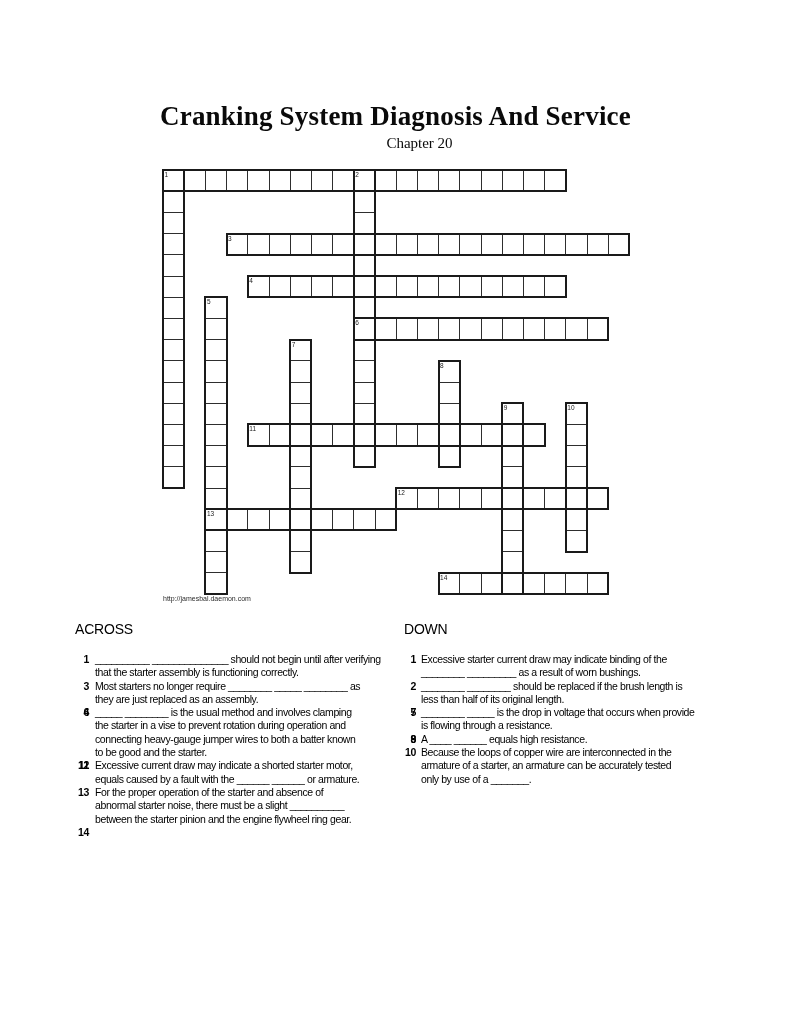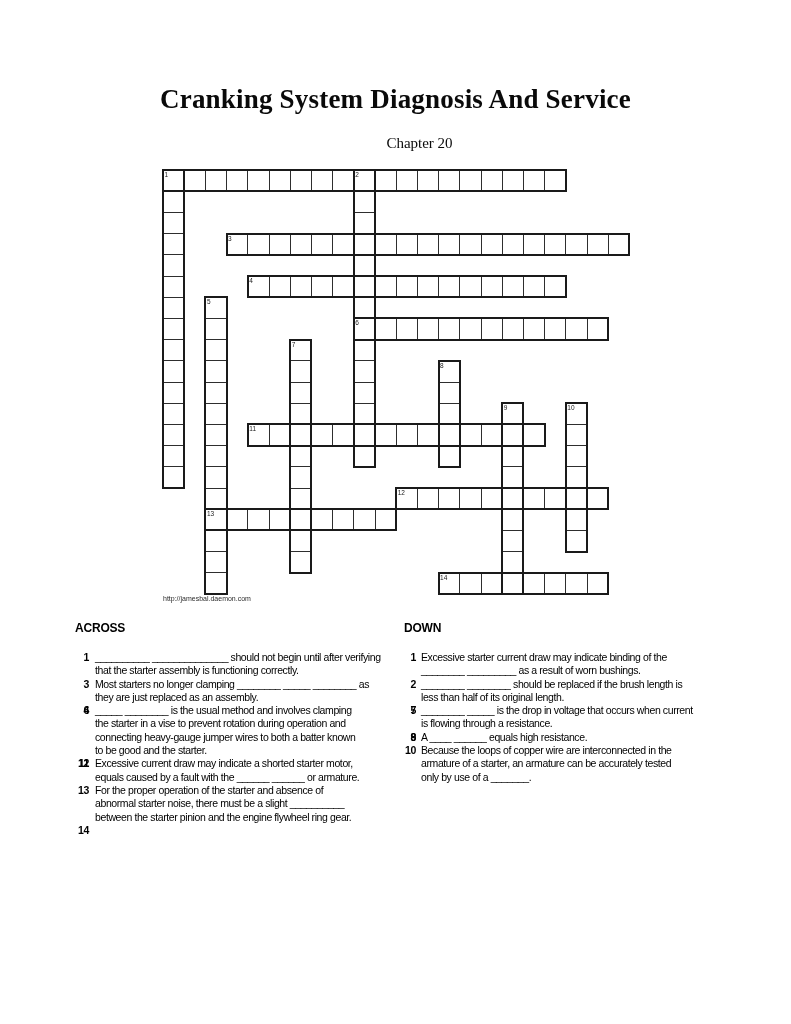--- a/index.html
+++ b/index.html
@@ -6,21 +6,21 @@
   .page{
     position:relative;
     width:791px;height:1024px;
     background:#ffffff;
     margin:0 auto;
     font-family:"Liberation Sans", sans-serif;
     color:#111;
     overflow:hidden;
   }
   .doc-title{
-    position:absolute;left:0;top:84px;width:791px;
+    position:absolute;left:0;top:101px;width:791px;
     text-align:center;
     font-family:"Liberation Serif", serif;
     font-weight:bold;font-size:27px;letter-spacing:0.2px;
     color:#0a0a0a;
   }
   .doc-subtitle{
     position:absolute;left:0;top:135px;width:791px;
     text-align:center;
     font-family:"Liberation Serif", serif;
     font-size:15px;color:#0a0a0a;margin-left:24px;
@@ -29,21 +29,21 @@
   .grid-url{
     position:absolute;left:163px;top:595px;
     font-size:7px;letter-spacing:0;color:#2b2b2b;
     font-family:"Liberation Sans", sans-serif;
     filter:blur(0.3px);
   }
   .clue-col{position:absolute;top:621px;width:318px;}
   .clue-col.across{left:75px;}
   .clue-col.down{left:404px;}
   .clue-header{
-    font-size:12px;font-weight:bold;letter-spacing:-0.2px;
+    font-size:14px;font-weight:normal;letter-spacing:-0.2px;
     color:#000;
   }
   .clue-list{margin-top:16px;}
   .clue{
     position:relative;
     padding-left:20px;
     font-size:10.5px;line-height:13.3px;letter-spacing:-0.4px;
     white-space:pre;
     color:#000;
   }
@@ -275,21 +275,21 @@
       <text x="406.3" y="242.2" font-size="6.5" fill="#222" font-family="&quot;Liberation Sans&quot;, sans-serif">10</text>
     </svg>
 
   <div class="grid-url">http://jamesbal.daemon.com</div>
 
   <div class="clue-col across">
     <div class="clue-header">ACROSS</div>
     <div class="clue-list" id="across-list">
         <div class="clue"><span class="cnum">1</span><span>__________ ______________ should not begin until after verifying
 that the starter assembly is functioning correctly.</span></div>
-        <div class="clue"><span class="cnum">3</span><span>Most starters no longer clamping ________ _____ ________ as
+        <div class="clue"><span class="cnum">3</span><span>Most starters no longer require ________ _____ ________ as
 they are just replaced as an assembly.</span></div>
         <div class="clue"><span class="cnum">4</span></div>
         <div class="clue"><span class="cnum">6</span><span>_____ ________ is the usual method and involves clamping
 the starter in a vise to prevent rotation during operation and
 connecting heavy-gauge jumper wires to both a batter known
 to be good and the starter.</span></div>
         <div class="clue"><span class="cnum">11</span></div>
         <div class="clue"><span class="cnum">12</span><span>Excessive current draw may indicate a shorted starter motor,
 equals caused by a fault with the ______ ______ or armature.</span></div>
         <div class="clue"><span class="cnum">13</span><span>For the proper operation of the starter and absence of
@@ -300,21 +300,21 @@
   </div>
 
   <div class="clue-col down">
     <div class="clue-header">DOWN</div>
     <div class="clue-list" id="down-list">
         <div class="clue"><span class="cnum">1</span><span>Excessive starter current draw may indicate binding of the
 ________ _________ as a result of worn bushings.</span></div>
         <div class="clue"><span class="cnum">2</span><span>________ ________ should be replaced if the brush length is
 less than half of its original length.</span></div>
         <div class="clue"><span class="cnum">5</span></div>
-        <div class="clue"><span class="cnum">7</span><span>________ _____ is the drop in voltage that occurs when current
+        <div class="clue"><span class="cnum">7</span><span>________ _____ is the drop in voltage that occurs when provide
 is flowing through a resistance.</span></div>
         <div class="clue"><span class="cnum">8</span></div>
         <div class="clue"><span class="cnum">9</span><span>A ____ ______ equals high resistance.</span></div>
         <div class="clue"><span class="cnum">10</span><span>Because the loops of copper wire are interconnected in the
 armature of a starter, an armature can be accurately tested
 only by use of a _______.</span></div>
       </div>
   </div>
 
 </div>

